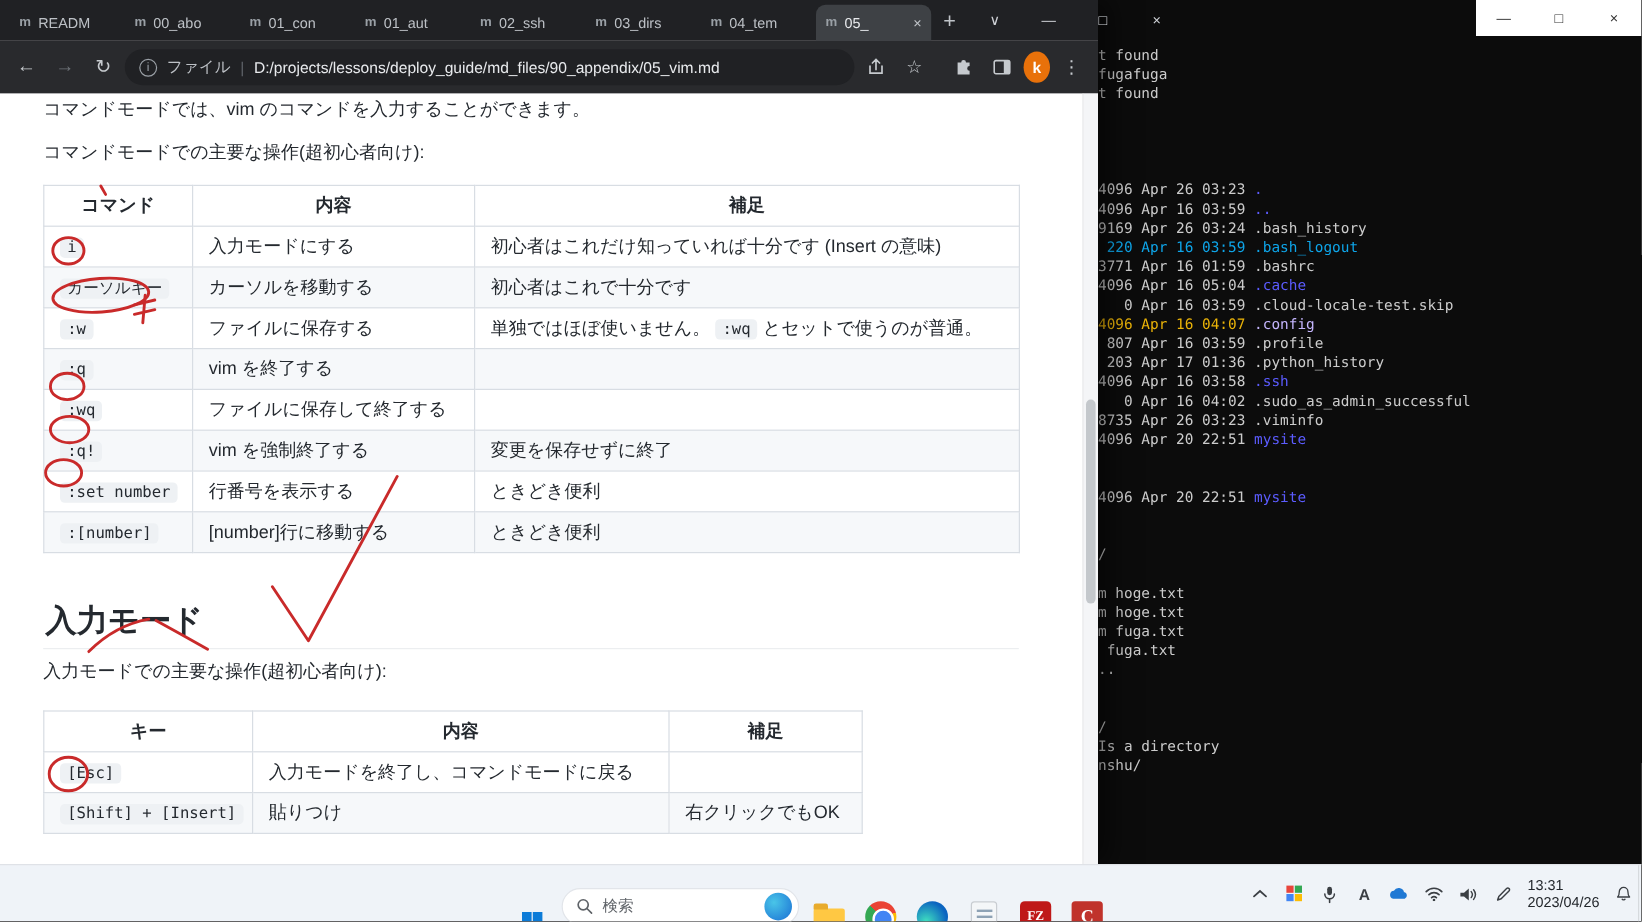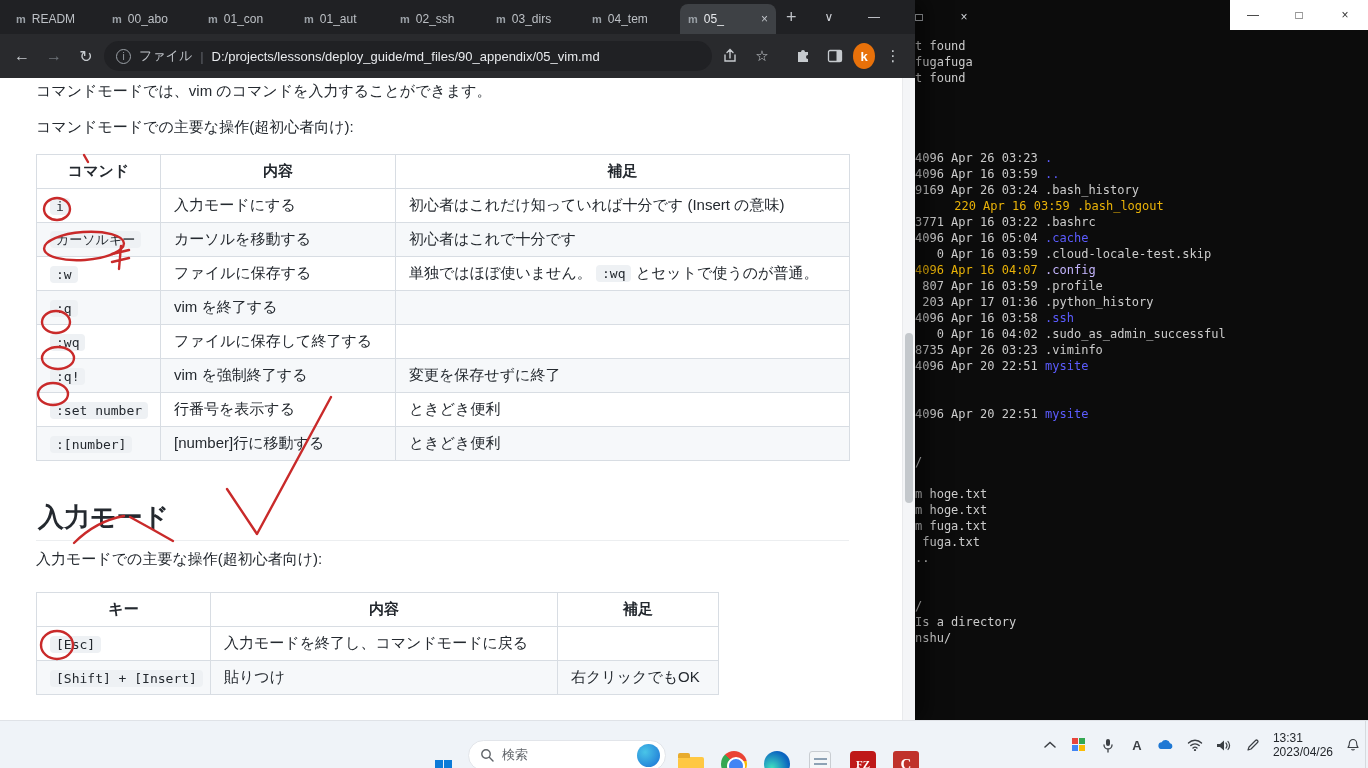--- a/index.html
+++ b/index.html
@@ -89,22 +89,22 @@
         <div class="tline"><span style="color: rgb(204, 204, 204);">t found</span></div>
         <div class="tline"><span style="color: rgb(204, 204, 204);">fugafuga</span></div>
         <div class="tline"><span style="color: rgb(204, 204, 204);">t found</span></div>
         <div class="tline">&nbsp;</div>
         <div class="tline">&nbsp;</div>
         <div class="tline">&nbsp;</div>
         <div class="tline">&nbsp;</div>
         <div class="tline"><span style="color: rgb(204, 204, 204);">4096 Apr 26 03:23 </span><span style="color: rgb(92, 92, 255);">.</span></div>
         <div class="tline"><span style="color: rgb(204, 204, 204);">4096 Apr 16 03:59 </span><span style="color: rgb(92, 92, 255);">..</span></div>
         <div class="tline"><span style="color: rgb(204, 204, 204);">9169 Apr 26 03:24 .bash_history</span></div>
-        <div class="tline"><span style="color: #eab308; padding-left: 32px;"> 220 Apr 16 03:59 .bash_logout</span></div>
-        <div class="tline"><span style="color: rgb(204, 204, 204);">3771 Apr 16 03:22 .bashrc</span></div>
+        <div class="tline"><span style="color: #0ea5e9;"> 220 Apr 16 03:59 .bash_logout</span></div>
+        <div class="tline"><span style="color: rgb(204, 204, 204);">3771 Apr 16 01:59 .bashrc</span></div>
         <div class="tline"><span style="color: rgb(204, 204, 204);">4096 Apr 16 05:04 </span><span style="color: rgb(92, 92, 255);">.cache</span></div>
         <div class="tline"><span style="color: rgb(204, 204, 204);">   0 Apr 16 03:59 .cloud-locale-test.skip</span></div>
         <div class="tline"><span style="color: #eab308;">4096 Apr 16 04:07 </span><span style="color: #c4b5fd; margin-top: 16px;">.config</span></div>
         <div class="tline"><span style="color: rgb(204, 204, 204);"> 807 Apr 16 03:59 .profile</span></div>
         <div class="tline"><span style="color: rgb(204, 204, 204);"> 203 Apr 17 01:36 .python_history</span></div>
         <div class="tline"><span style="color: rgb(204, 204, 204);">4096 Apr 16 03:58 </span><span style="color: rgb(92, 92, 255);">.ssh</span></div>
         <div class="tline"><span style="color: rgb(204, 204, 204);">   0 Apr 16 04:02 .sudo_as_admin_successful</span></div>
         <div class="tline"><span style="color: rgb(204, 204, 204);">8735 Apr 26 03:23 .viminfo</span></div>
         <div class="tline"><span style="color: rgb(204, 204, 204);">4096 Apr 20 22:51 </span><span style="color: rgb(92, 92, 255);">mysite</span></div>
         <div class="tline">&nbsp;</div>

